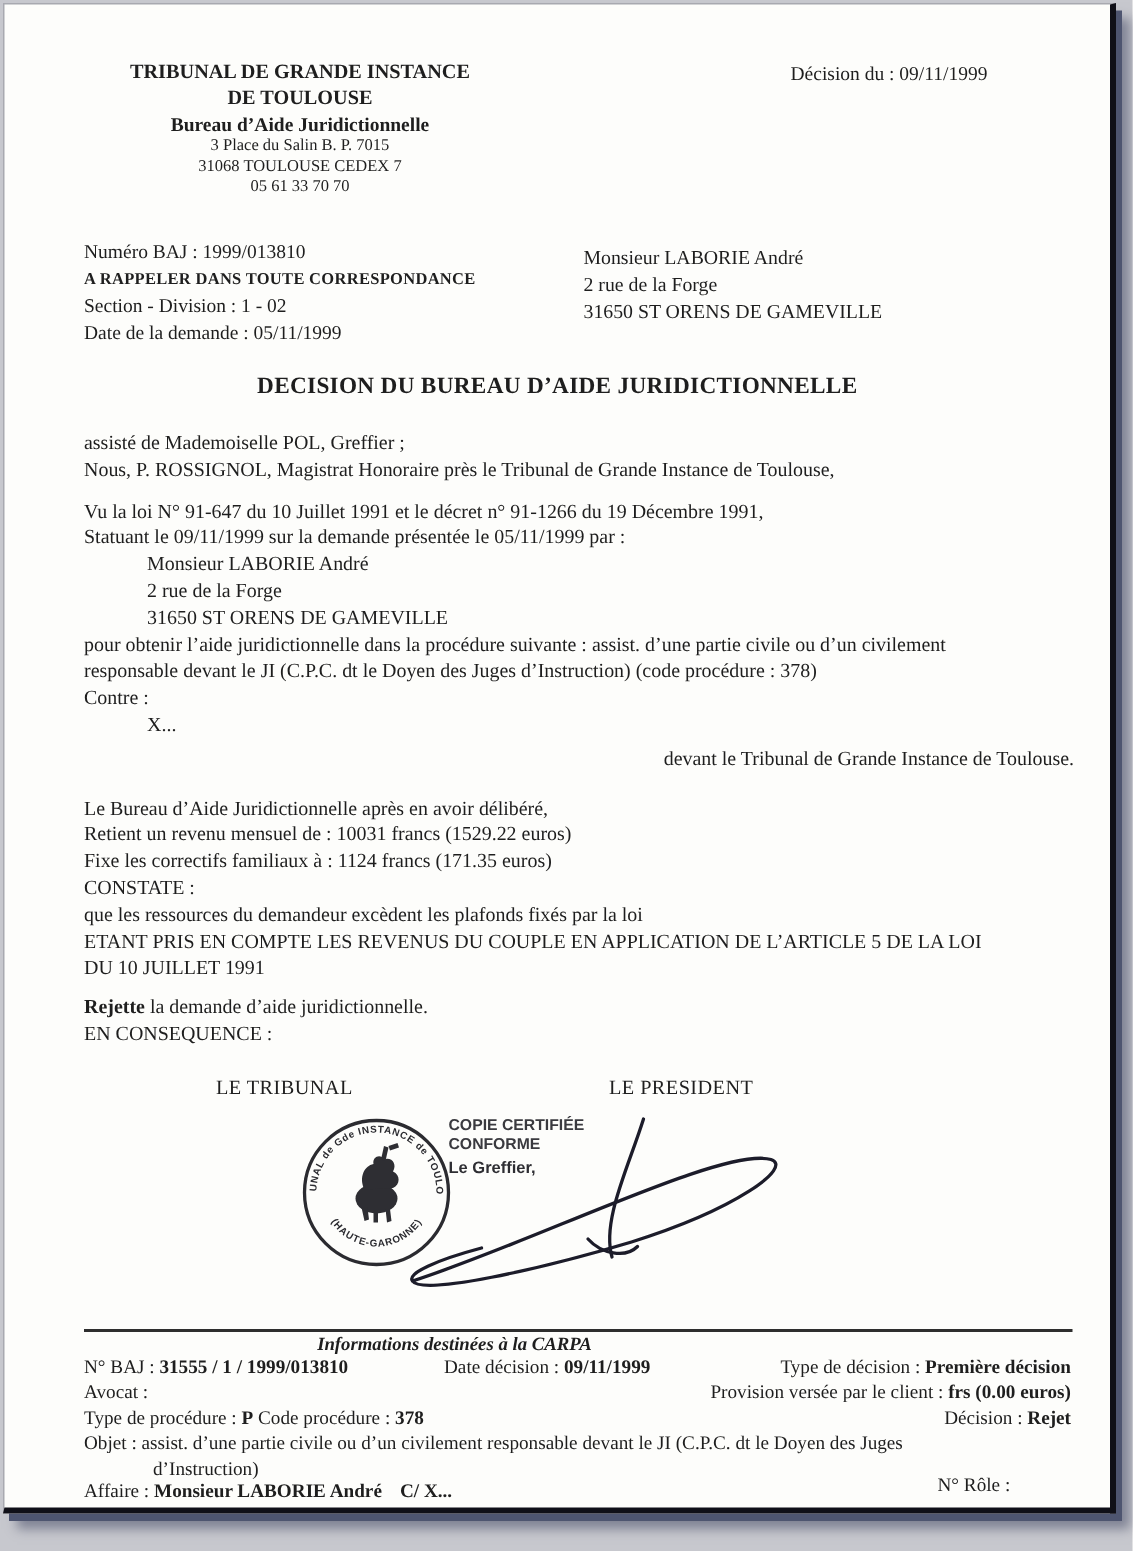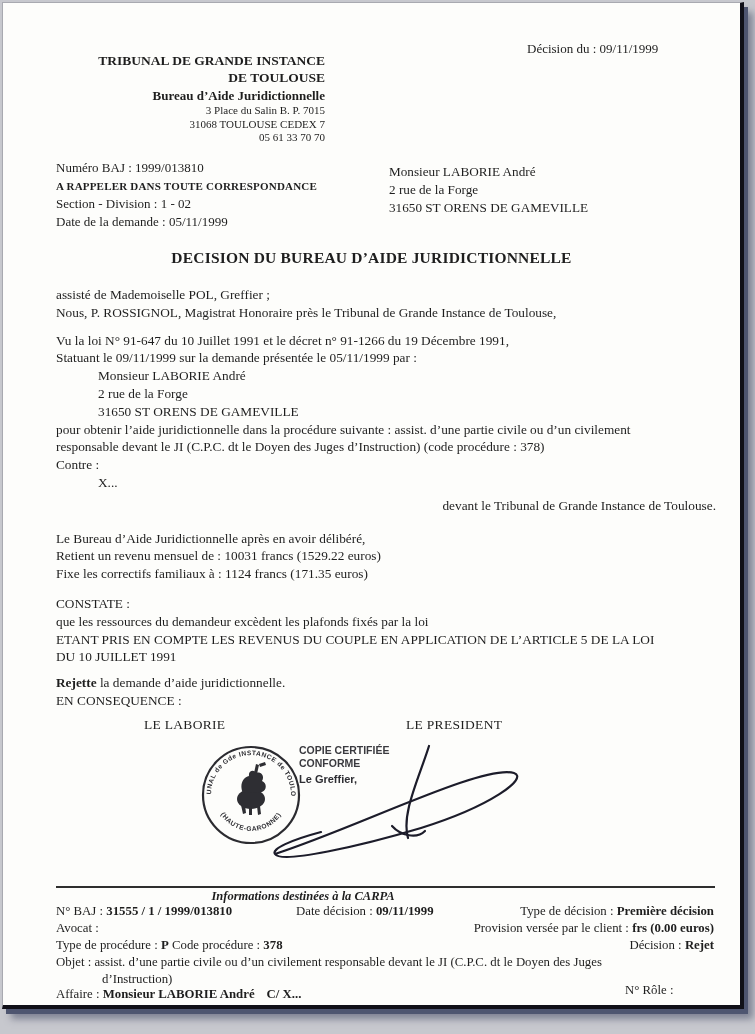--- a/index.html
+++ b/index.html
@@ -13,35 +13,35 @@
     position:absolute;left:2px;top:2px;width:737px;height:1002px;
     background:#fdfdfb;color:#1e1e1e;
     border:1px solid #a8a9b0;
     border-right:4px solid #101018;
     border-bottom:4px solid #101018;
     box-shadow:4px 5px 0 #4e5570, 9px 10px 7px rgba(80,85,110,.6);
   }
   .abs{position:absolute;}
   .b{font-weight:bold;}
   .nw{white-space:nowrap;}
-  .court-hd{left:72px;top:36px;width:250px;text-align:right;line-height:17px;margin-top:13px;}
+  .court-hd{left:72px;top:36px;width:250px;text-align:center;line-height:17px;}
   .court-hd .l1{font-size:13.5px;font-weight:bold;}
   .court-hd .l3{font-size:13px;font-weight:bold;margin-top:1px;}
   .court-hd .sm{font-size:11px;line-height:13.5px;}
   .dec-date{left:524px;top:38px;font-size:13px;}
   .meta{left:53px;top:156px;font-size:13px;line-height:18px;}
   .meta .rap{font-size:11px;font-weight:bold;letter-spacing:.2px;}
   .recip{left:386px;top:160px;font-size:13.2px;line-height:18px;}
   .doc-title{left:0;top:246px;width:737px;text-align:center;font-size:15.5px;font-weight:bold;letter-spacing:.2px;}
   .bodytext{left:53px;top:283px;width:660px;font-size:13.3px;line-height:17.8px;}
   .bodytext .ind{padding-left:42px;}
   .p2{margin-top:10px;}
   .p-devant{margin-top:5px;text-align:right;}
   .p-delib{margin-top:15px;}
-  .p-constate{margin-top:12px;}
+  .p-constate{}
   .p-conseq{margin-top:8px;}
   .sig-label{font-size:13.5px;letter-spacing:.3px;}
   .greffier-label{left:141px;top:714px;}
   .president-label{left:403px;top:714px;}
   .certif{left:296px;top:741px;font-family:"Liberation Sans",sans-serif;
           font-size:10.5px;font-weight:bold;color:#3a3a3f;line-height:12.5px;}
   .certif .gref{margin-top:4px;font-size:11px;color:#2e2e33;}
   .seal{left:196px;top:740px;}
   .sig-svg{left:248px;top:731px;}
   .carpa-rule{left:53px;top:883px;width:659px;height:2px;background:#2e2e2e;}
@@ -118,21 +118,21 @@
       <div>que les ressources du demandeur excèdent les plafonds fixés par la loi</div>
       <div class="nw">ETANT PRIS EN COMPTE LES REVENUS DU COUPLE EN APPLICATION DE L’ARTICLE 5 DE LA LOI</div>
       <div>DU 10 JUILLET 1991</div>
     </div>
     <div class="p-conseq">
       <div><span class="b">Rejette</span><span> la demande d’aide juridictionnelle.</span></div>
       <div>EN CONSEQUENCE :</div>
     </div>
   </div>
 
-  <span class="abs sig-label greffier-label">LE LABORIE</span>
+  <span class="abs sig-label greffier-label">LE TRIBUNAL</span>
   <span class="abs sig-label president-label">LE PRESIDENT</span>
 
   <div class="abs certif">
     <div>COPIE CERTIFIÉE</div>
     <div>CONFORME</div>
     <div class="gref">Le Greffier,</div>
   </div>
 
   <svg class="abs seal" width="104" height="104" viewBox="0 0 104 104">
     <circle cx="52" cy="52" r="48" fill="none" stroke="#2b2b30" stroke-width="2.2"></circle>

